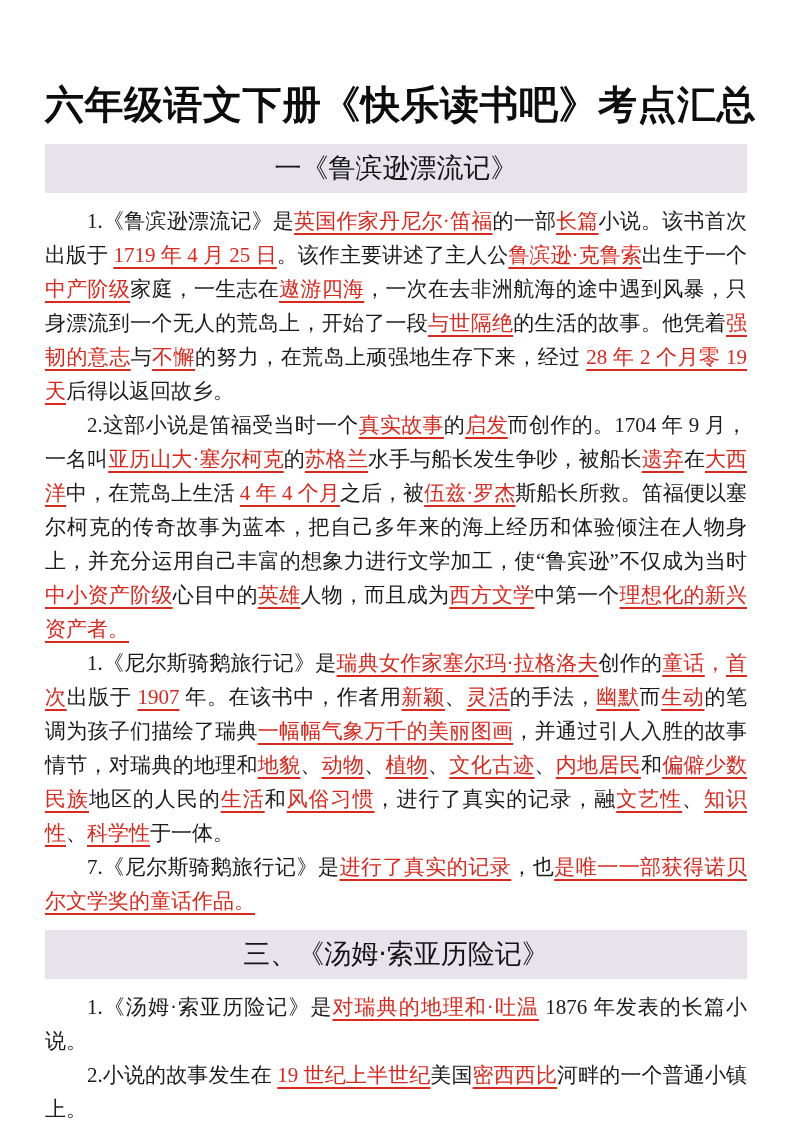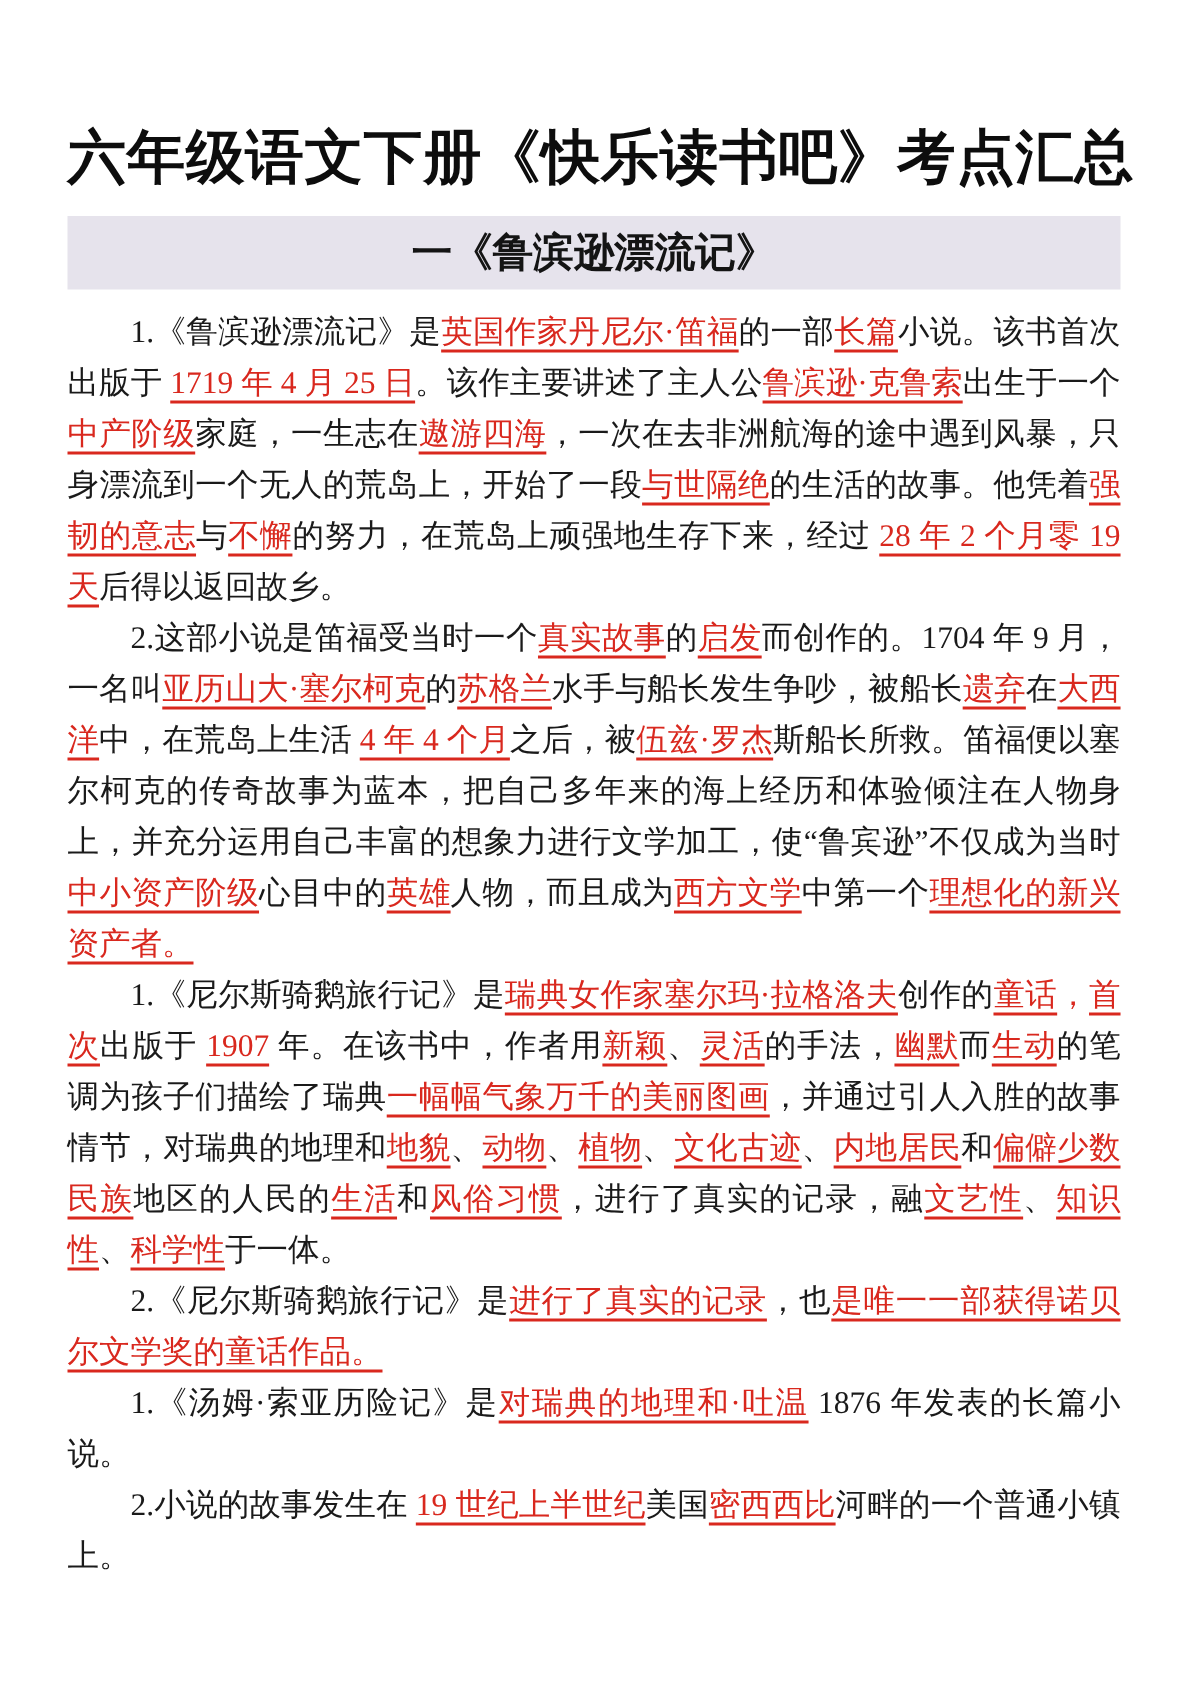--- a/index.html
+++ b/index.html
@@ -34,21 +34,21 @@
     text-align: center;
     letter-spacing: 0.5px;
     color: #0d0d0d;
     white-space: nowrap;
   }
   .section-heading {
     margin: 12px 0 11px 0;
     padding: 6px 0 7px 0;
     background: var(--heading-bg);
     font-size: 27px;
-    font-weight: bold;
+    font-weight: normal;
     text-align: center;
     color: #141414;
   }
   .para {
     margin: 0;
     font-size: 21px;
     line-height: 34px;
     text-align: justify;
     text-indent: 2em;
     color: var(--body-text);
@@ -68,17 +68,18 @@
 </head>
 <body>
 
 <div class="page">
   <h1 class="doc-title">六年级语文下册《快乐读书吧》考点汇总</h1>
   <div id="sections">
       <div class="section-heading">一《鲁滨逊漂流记》</div>
       <p class="para"><span>1.《鲁滨逊漂流记》是</span><span class="hl">英国作家丹尼尔·笛福</span><span>的一部</span><span class="hl">长篇</span><span>小说。该书首次出版于 </span><span class="hl">1719 年 4 月 25 日</span><span>。该作主要讲述了主人公</span><span class="hl">鲁滨逊·克鲁索</span><span>出生于一个</span><span class="hl">中产阶级</span><span>家庭，一生志在</span><span class="hl">遨游四海</span><span>，一次在去非洲航海的途中遇到风暴，只身漂流到一个无人的荒岛上，开始了一段</span><span class="hl">与世隔绝</span><span>的生活的故事。他凭着</span><span class="hl">强韧的意志</span><span>与</span><span class="hl">不懈</span><span>的努力，在荒岛上顽强地生存下来，经过 </span><span class="hl">28 年 2 个月零 19 天</span><span>后得以返回故乡。</span></p>
       <p class="para"><span>2.这部小说是笛福受当时一个</span><span class="hl">真实故事</span><span>的</span><span class="hl">启发</span><span>而创作的。1704 年 9 月，一名叫</span><span class="hl">亚历山大·塞尔柯克</span><span>的</span><span class="hl">苏格兰</span><span>水手与船长发生争吵，被船长</span><span class="hl">遗弃</span><span>在</span><span class="hl">大西洋</span><span>中，在荒岛上生活 </span><span class="hl">4 年 4 个月</span><span>之后，被</span><span class="hl">伍兹·罗杰</span><span>斯船长所救。笛福便以塞尔柯克的传奇故事为蓝本，把自己多年来的海上经历和体验倾注在人物身上，并充分运用自己丰富的想象力进行文学加工，使“鲁宾逊”不仅成为当时</span><span class="hl">中小资产阶级</span><span>心目中的</span><span class="hl">英雄</span><span>人物，而且成为</span><span class="hl">西方文学</span><span>中第一个</span><span class="hl">理想化的新兴资产者。</span></p>
       <p class="para"><span>1.《尼尔斯骑鹅旅行记》是</span><span class="hl">瑞典女作家塞尔玛·拉格洛夫</span><span>创作的</span><span class="hl">童话</span><span class="hl-plain">，</span><span class="hl">首次</span><span>出版于 </span><span class="hl">1907</span><span> 年。在该书中，作者用</span><span class="hl">新颖</span><span>、</span><span class="hl">灵活</span><span>的手法，</span><span class="hl">幽默</span><span>而</span><span class="hl">生动</span><span>的笔调为孩子们描绘了瑞典</span><span class="hl">一幅幅气象万千的美丽图画</span><span>，并通过引人入胜的故事情节，对瑞典的地理和</span><span class="hl">地貌</span><span>、</span><span class="hl">动物</span><span>、</span><span class="hl">植物</span><span>、</span><span class="hl">文化古迹</span><span>、</span><span class="hl">内地居民</span><span>和</span><span class="hl">偏僻少数民族</span><span>地区的人民的</span><span class="hl">生活</span><span>和</span><span class="hl">风俗习惯</span><span>，进行了真实的记录，融</span><span class="hl">文艺性</span><span>、</span><span class="hl">知识性</span><span>、</span><span class="hl">科学性</span><span>于一体。</span></p>
-      <p class="para"><span>2.《尼尔斯骑鹅旅行记》是</span><span class="hl">进行了真实的记录</span><span>，也</span><span class="hl">是唯一一部获得诺贝尔文学奖的童话作品。</span></p>
+      <p class="para"><span>7.《尼尔斯骑鹅旅行记》是</span><span class="hl">进行了真实的记录</span><span>，也</span><span class="hl">是唯一一部获得诺贝尔文学奖的童话作品。</span></p>
+      <div class="section-heading">三、《汤姆·索亚历险记》</div>
       <p class="para"><span>1.《汤姆·索亚历险记》是</span><span class="hl">对瑞典的地理和·吐温</span><span> 1876 年发表的长篇小说。</span></p>
       <p class="para"><span>2.小说的故事发生在 </span><span class="hl">19 世纪上半世纪</span><span>美国</span><span class="hl">密西西比</span><span>河畔的一个普通小镇上。</span></p>
     </div>
 </div>
 
 </body></html>

